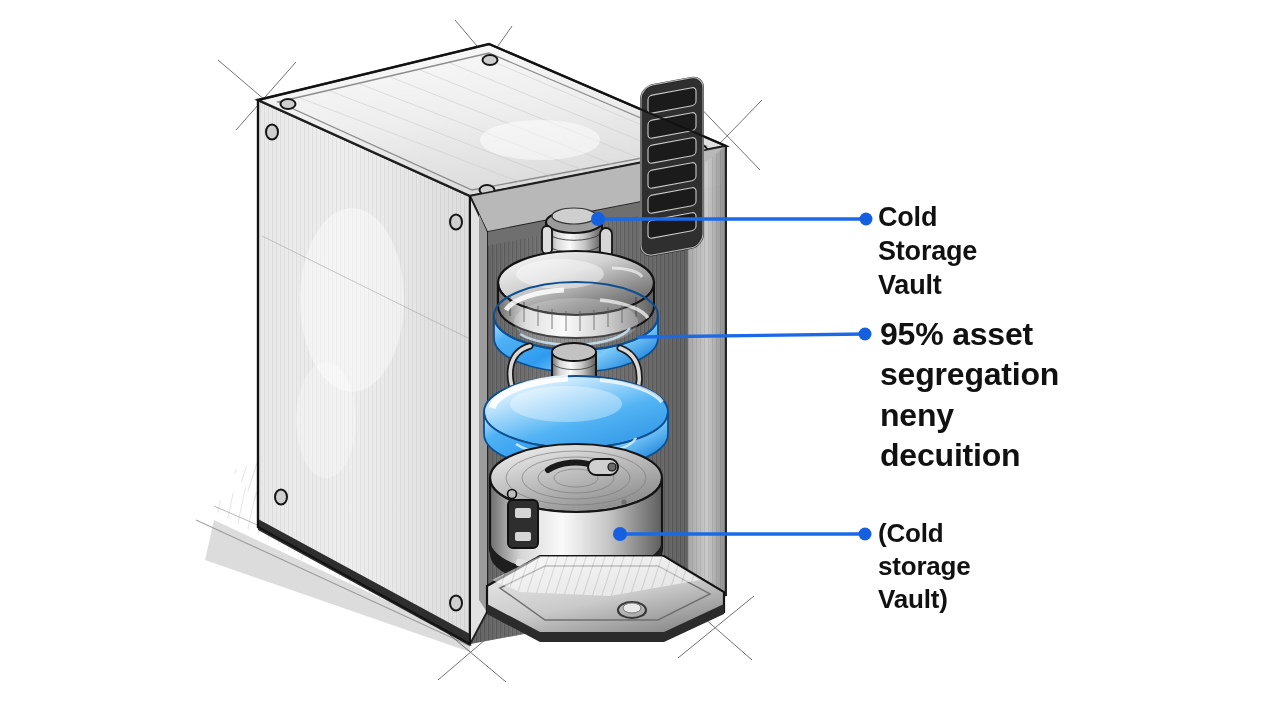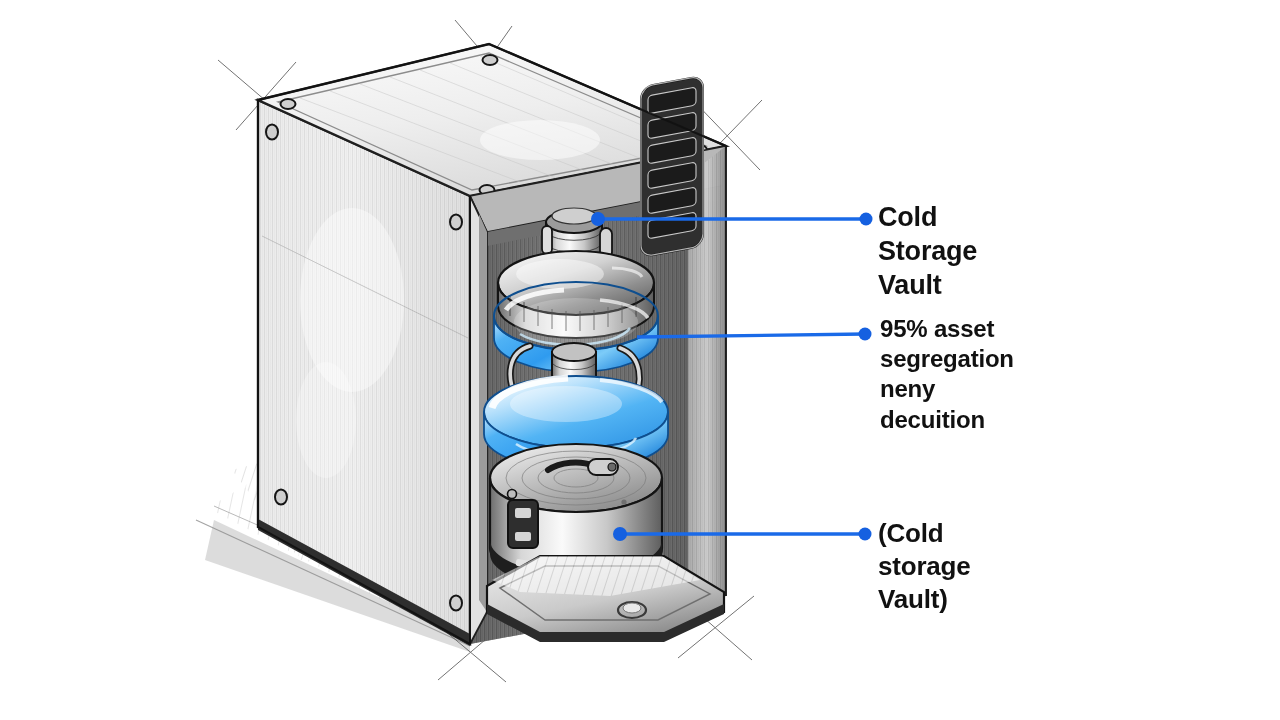--- a/index.html
+++ b/index.html
@@ -15,21 +15,21 @@
   .annotations{position:absolute;left:0;top:0;width:1020px;height:720px;}
   .ann{
     position:absolute;
     color:#111111;
     font-weight:700;
     letter-spacing:-0.2px;
     line-height:1.26;
     white-space:pre-line;
   }
   .ann-1{left:878px;top:200px;font-size:27px;}
-  .ann-2{left:880px;top:314px;font-size:24px;}
+  .ann-2{left:880px;top:314px;font-size:32px;}
   .ann-3{left:878px;top:517px;font-size:26px;}
 </style>
 </head>
 <body>
 
 <div id="stage">
 
   <svg class="layer" viewBox="0 0 1280 720" xmlns="http://www.w3.org/2000/svg">
     <defs>
 

